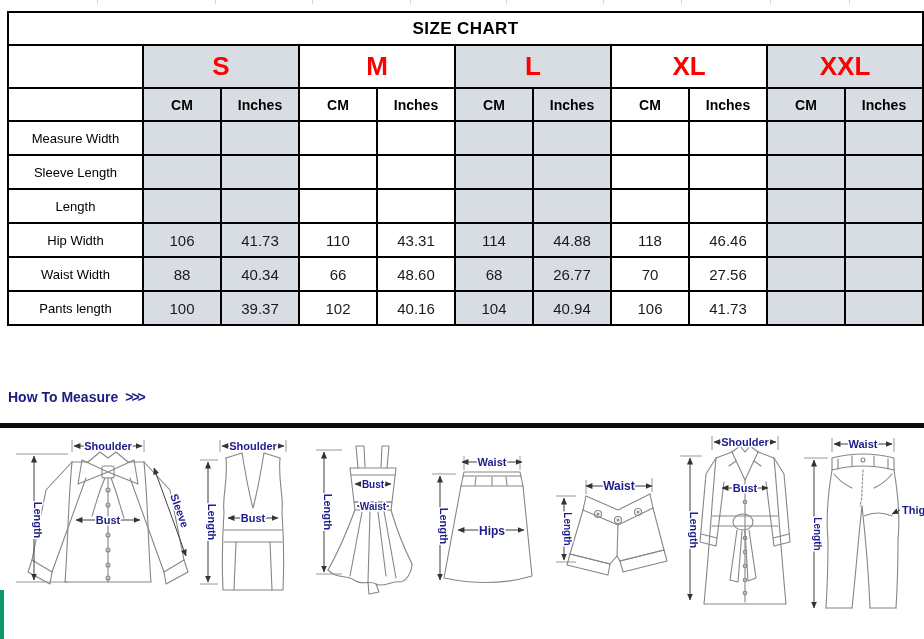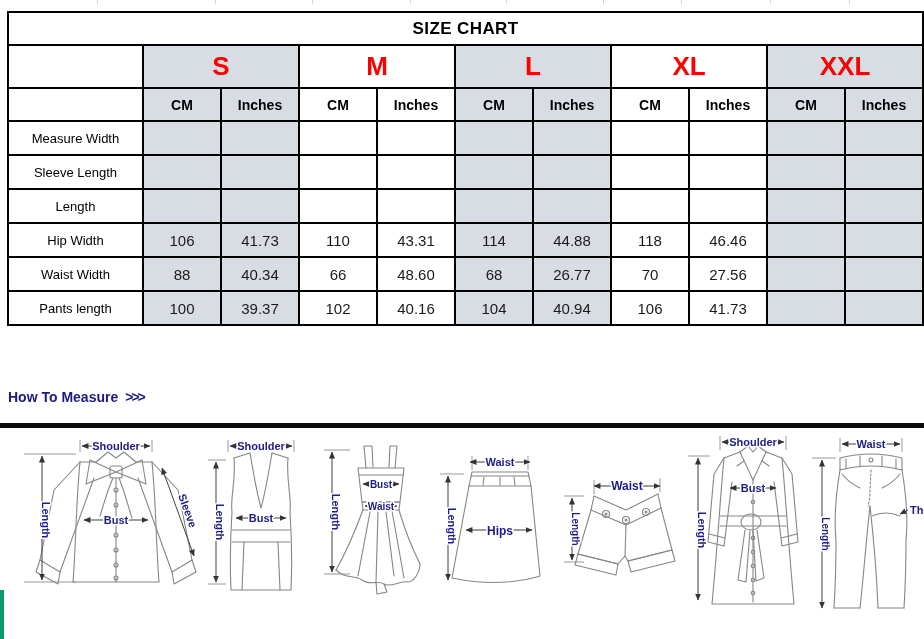--- a/index.html
+++ b/index.html
@@ -22,21 +22,21 @@
   .body-row td.rlabel{font-size:13px;color:#000;}
   .g{background:#d8dce3 !important;}
 
   
   .htm-heading{position:absolute;left:8px;top:389px;font-size:14px;font-weight:bold;
                color:#1b1b80;white-space:nowrap;}
   .htm-heading .chev{margin-left:7px;letter-spacing:-2px;font-weight:bold;}
   .divider{position:absolute;left:0;top:423px;width:924px;height:5px;background:#0d0d0d;}
   .greenstrip{position:absolute;left:0;top:590px;width:4px;height:49px;background:#0a9a64;}
 
-  .diagram{position:absolute;left:8px;top:430px;width:902px;height:185px;text-align:right;}
+  .diagram{position:absolute;left:0;top:430px;width:902px;height:185px;text-align:right;}
   .diagram svg{position:absolute;overflow:visible;}
   .garment{stroke:#868686;stroke-width:1.1;fill:none;stroke-linejoin:round;stroke-linecap:round;}
   .dim{stroke:#3f3f3f;stroke-width:1;fill:none;}
   .ext{stroke:#8d8d8d;stroke-width:0.9;fill:none;}
   .lbl{fill:#1c1c8a;font-family:"Liberation Sans",sans-serif;font-weight:bold;font-size:11px;
        text-anchor:middle;paint-order:stroke;stroke:#ffffff;stroke-width:3px;stroke-linejoin:round;}
   .lbl.s10{font-size:10px;}
   .lbl.s12{font-size:12px;}
 </style>
 </head>

